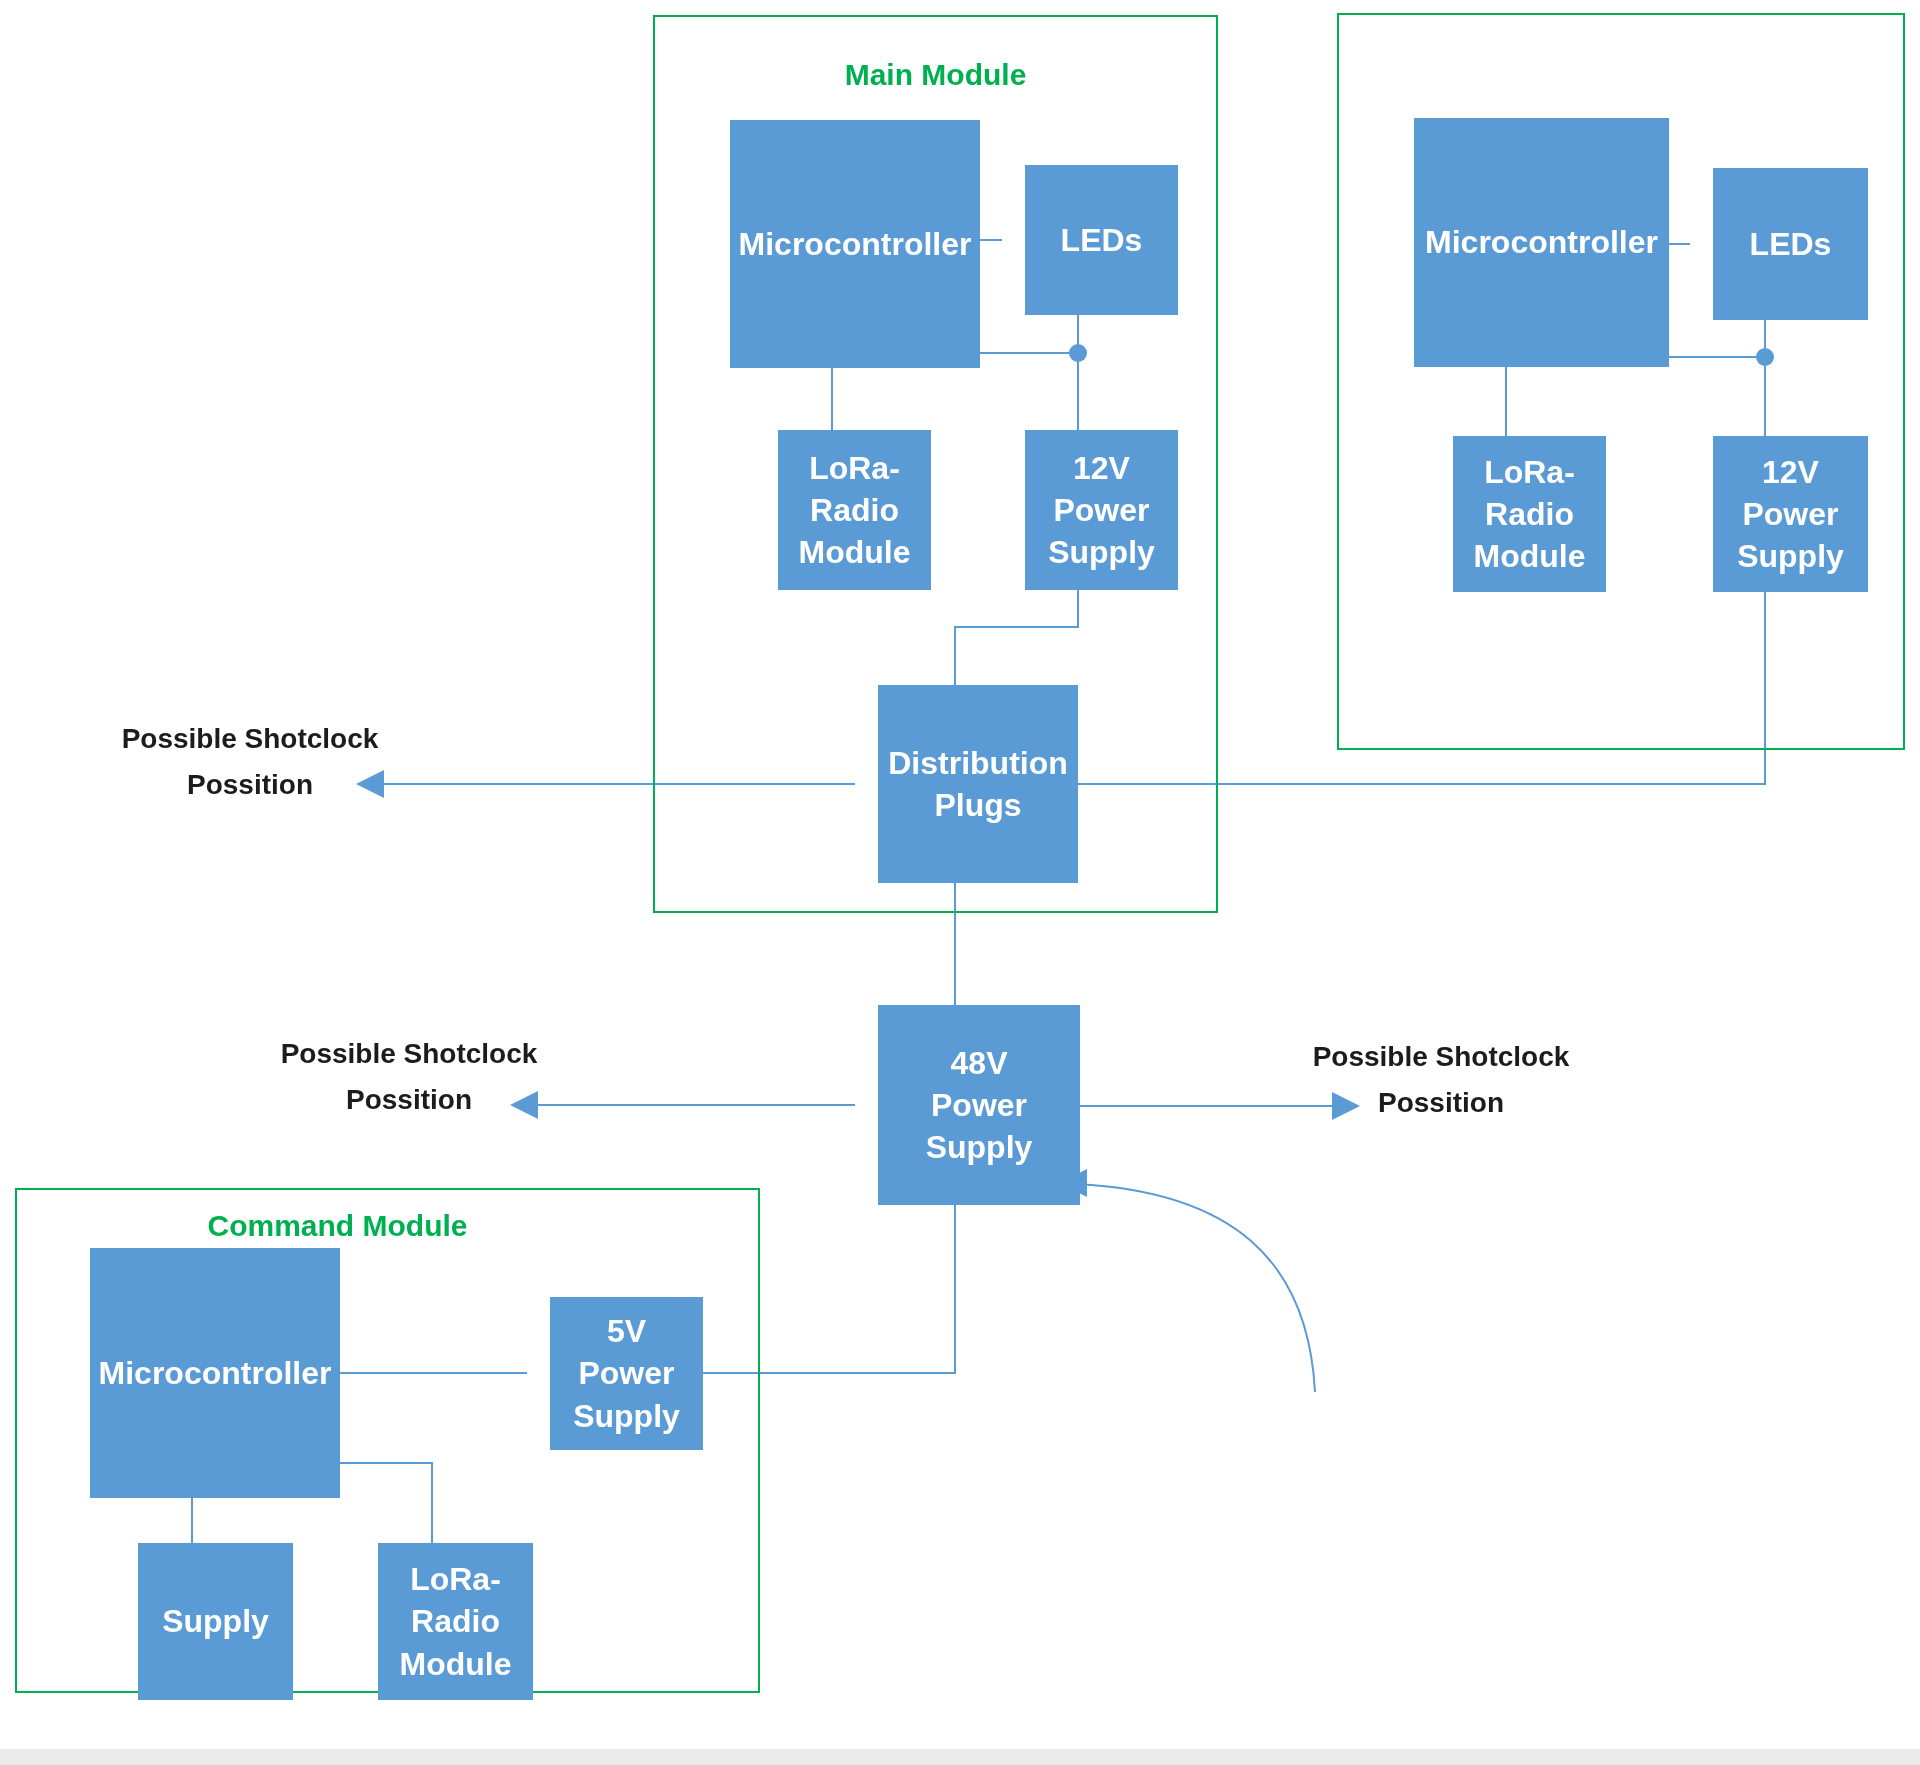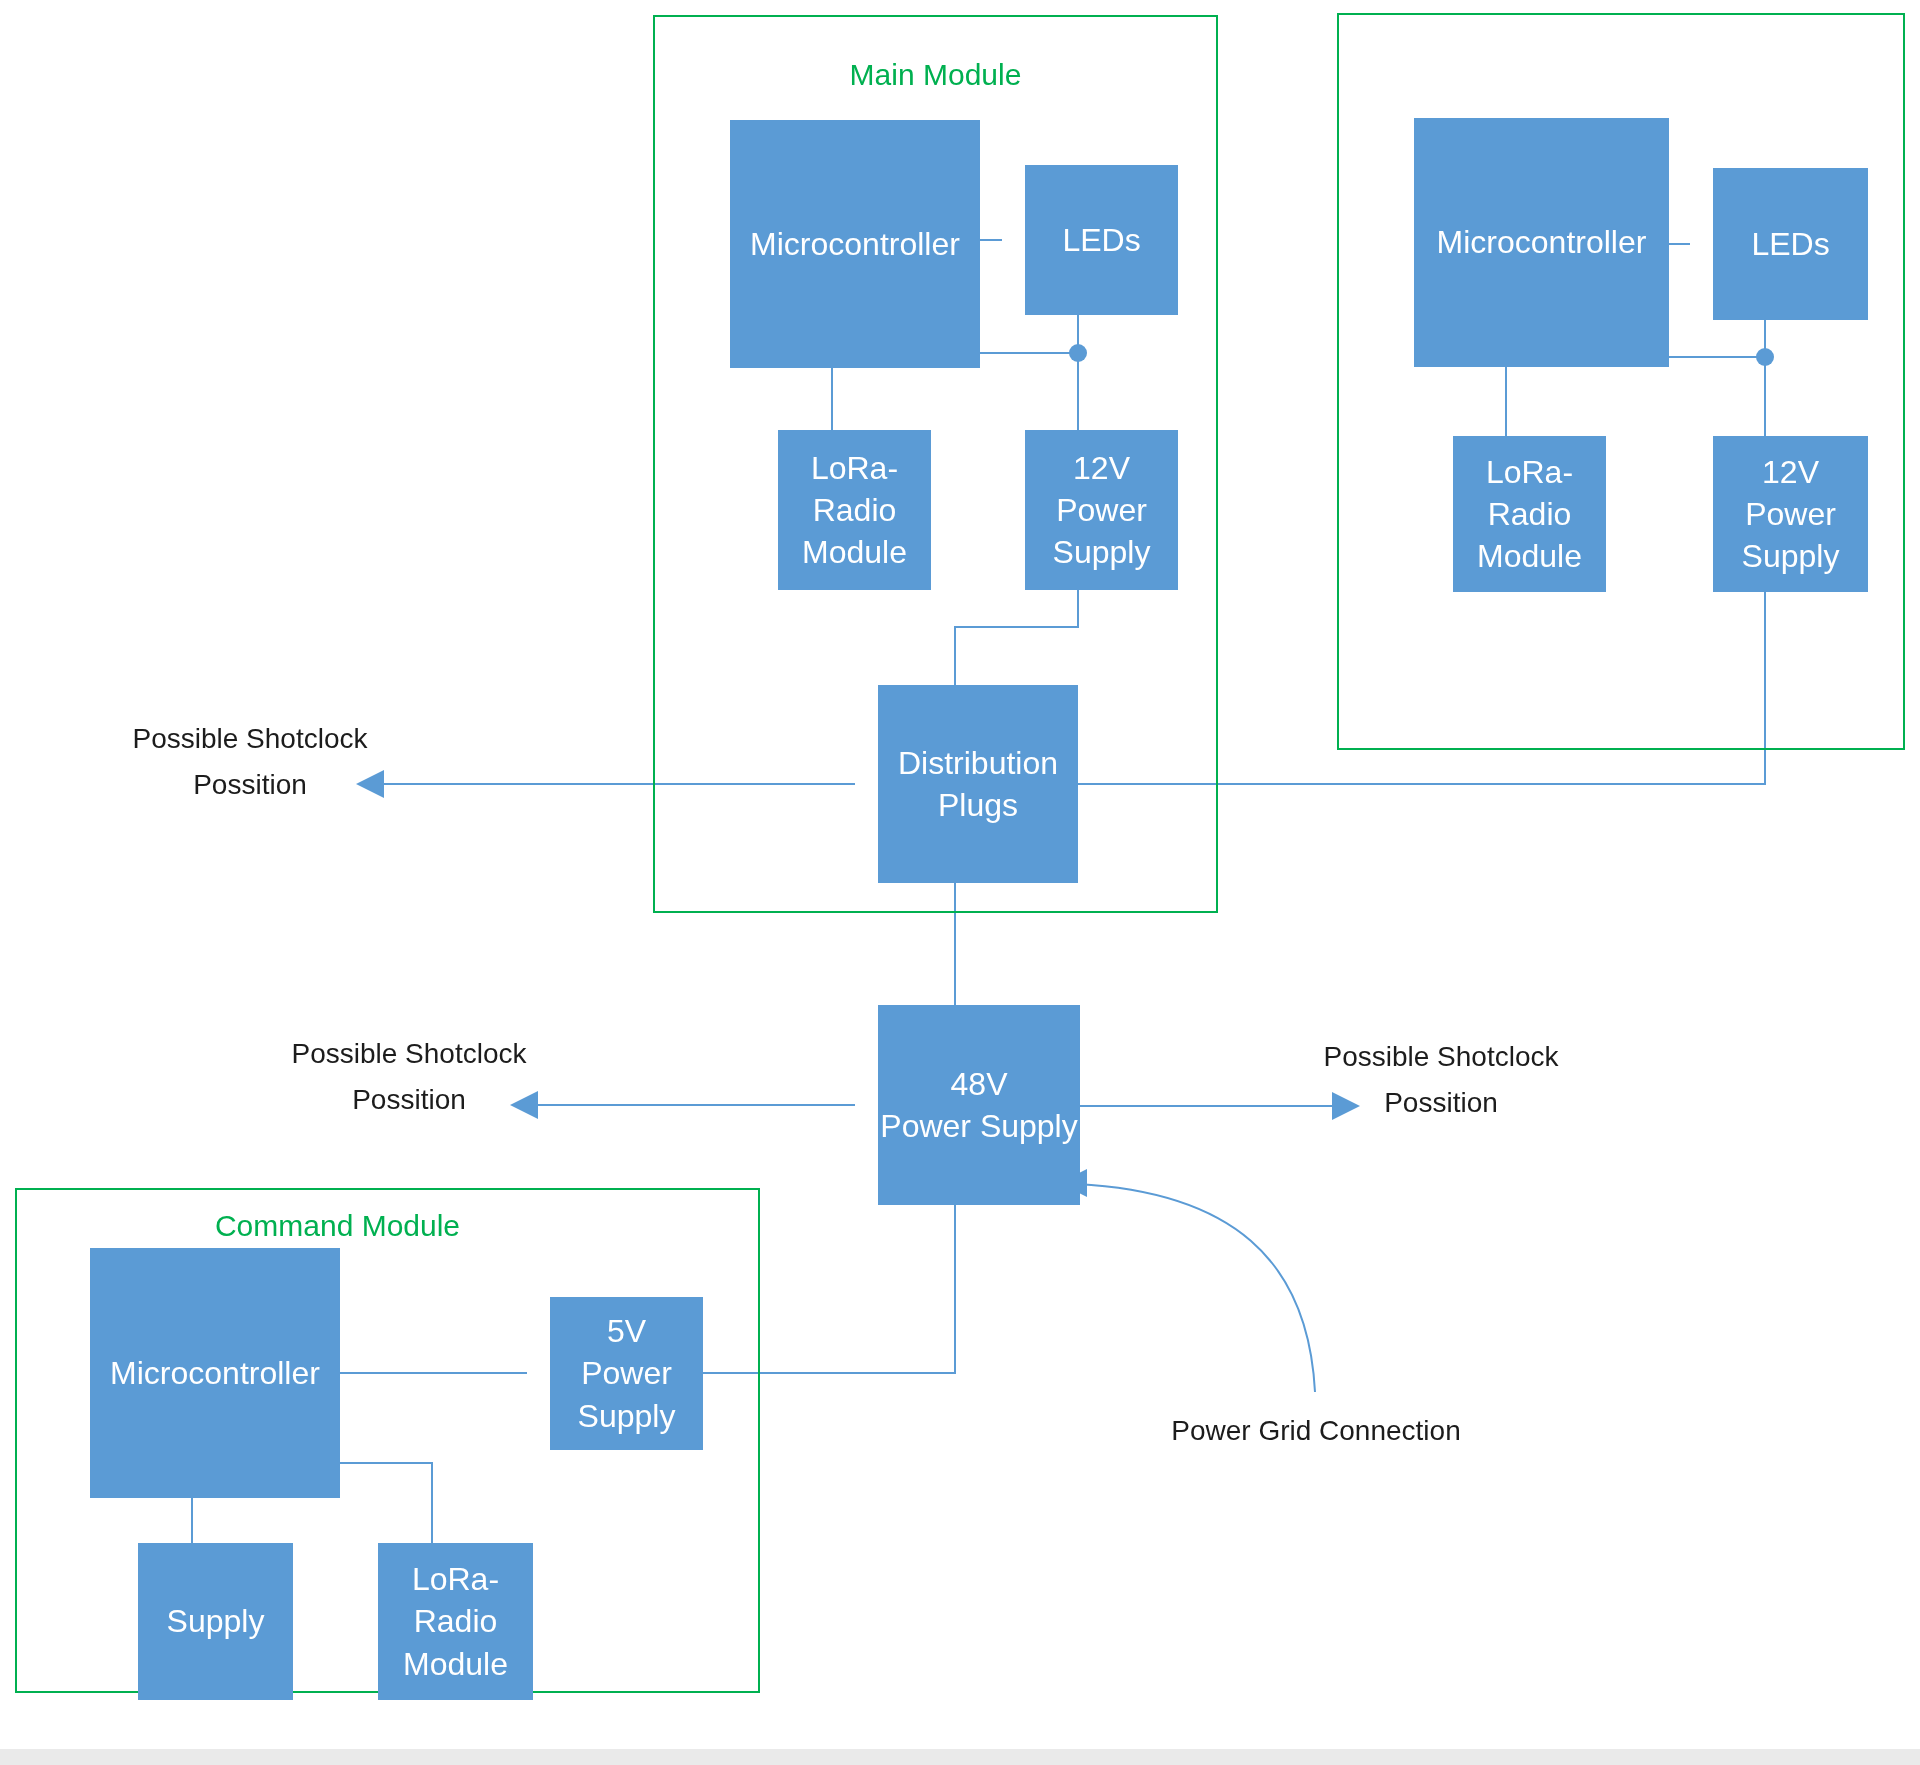--- a/index.html
+++ b/index.html
@@ -1,18 +1,18 @@
 <!DOCTYPE html>
 <html style="--box-blue: #5b9bd5; --connector-blue: #5b9bd5; --module-green: #00b050; --label-black: #1c1c1c; --box-text-white: #ffffff;"><head>
 <meta charset="utf-8">
 <style>
   html,body{margin:0;padding:0;background:#ffffff;}
   #canvas{
     position:relative;width:1920px;height:1765px;background:#ffffff;
-    font-family:"Liberation Sans",sans-serif;overflow:hidden;
+    font-family:"Liberation Sans",sans-serif;overflow:hidden;font-weight:bold;
   }
   .module-frame{
     position:absolute;border:2px solid var(--module-green,#00b050);
     background:transparent;box-sizing:border-box;
   }
   .module-title{
     position:absolute;color:var(--module-green,#00b050);
     font-size:30px;line-height:42px;text-align:center;white-space:pre-line;
   }
   .box{
@@ -107,16 +107,15 @@
   <div class="box" style="left:355px;top:1543px;width:155px;height:157px;">LoRa-
 Radio
 Module</div>
 
   <div class="blabel" style="left:60px;top:716px;width:380px;">Possible Shotclock
 Possition</div>
   <div class="blabel" style="left:219px;top:1031px;width:380px;">Possible Shotclock
 Possition</div>
   <div class="blabel" style="left:1251px;top:1034px;width:380px;">Possible Shotclock
 Possition</div>
-  <div class="blabel" style="left:1116px;top:1408px;width:400px;">Power Grid Connection</div>
 
   <div class="bottom-strip" style="top:1749px;height:16px;"></div>
 </div>
 
 </body></html>

